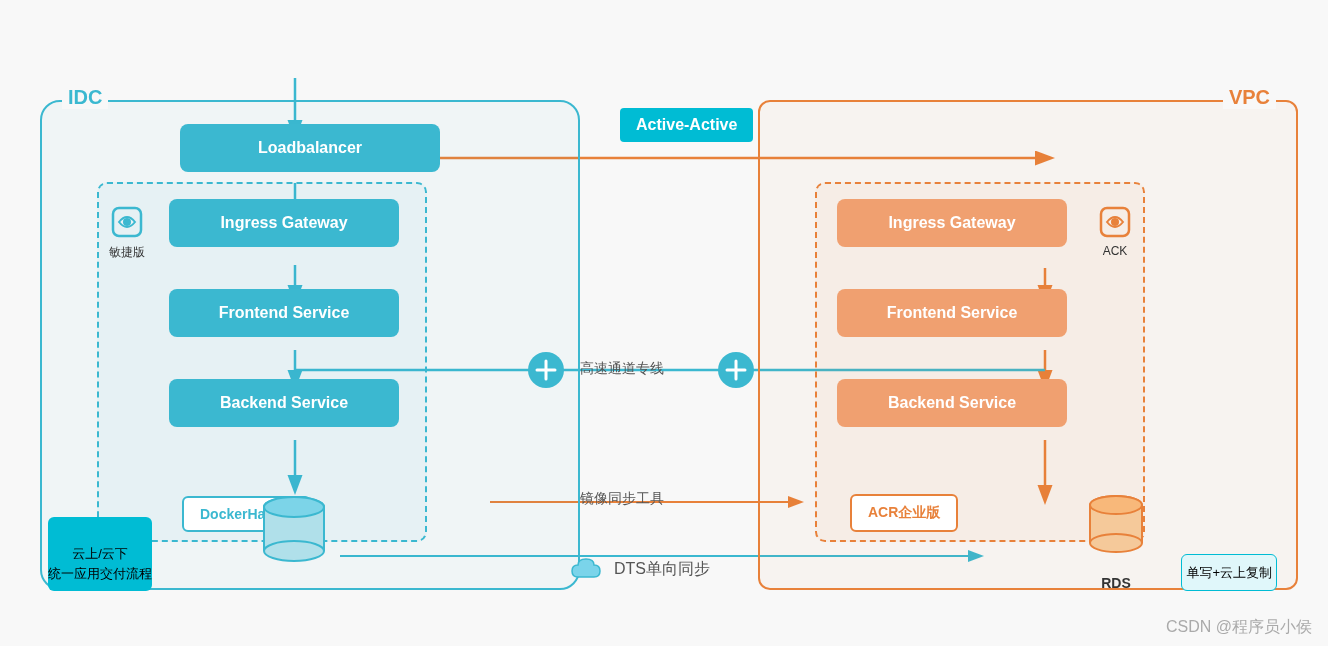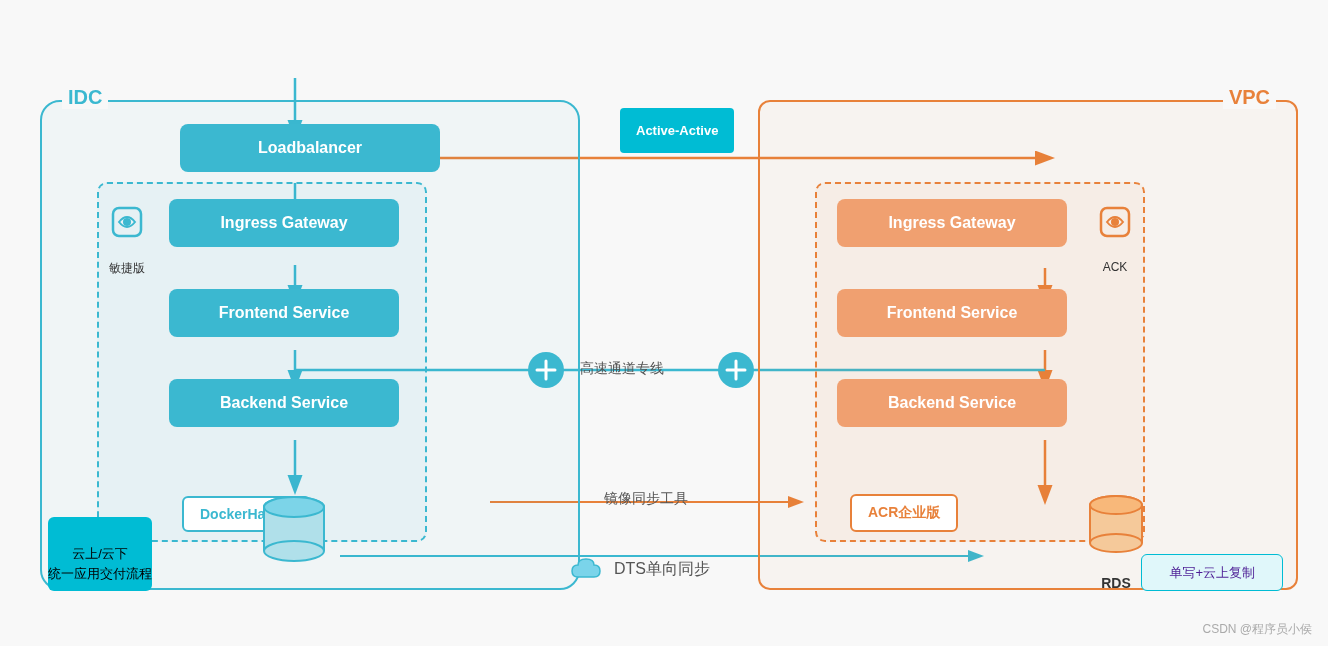--- a/index.html
+++ b/index.html
@@ -151,94 +151,93 @@
       background: #3bb8d0;
     }
 
     .active-active-badge {
       position: absolute;
       top: 108px;
       left: 620px;
       background: #00bcd4;
       color: white;
       font-weight: bold;
-      font-size: 13px;
-      padding: 15px 16px;
+      font-size: 16px;
+      padding: 8px 16px;
       border-radius: 4px;
     }
 
     .express-lane-label {
       position: absolute;
       top: 360px;
       left: 580px;
       font-size: 14px;
       color: #555;
     }
 
     .mirror-sync-label {
       position: absolute;
       top: 490px;
       left: 580px;
       font-size: 14px;
       color: #555;
-      padding-left: 24px;
     }
 
     .bottom-label-left {
       position: absolute;
       bottom: 55px;
       left: 48px;
       background: #00bcd4;
       color: #000000;
       font-size: 13px;
       padding: 8px 0;
       border-radius: 6px;
       text-align: center;
       line-height: 1.5;
     }
 
     .bottom-label-right {
       position: absolute;
       bottom: 55px;
-      right: 45px;
+      right: 51px;
       background: #e0f7fa;
-      color: #4c1d95;
+      color: #000000;
       font-size: 13px;
-      padding: 8px 27px;
+      padding: 8px 4px;
       border-radius: 6px;
       border: 1.5px solid #00bcd4;
       text-align: center;
       line-height: 1.5;
     }
 
     .watermark {
       position: absolute;
       bottom: 8px;
       right: 16px;
-      font-size: 12px;
+      font-size: 16px;
       color: #aaa;
     }
 
     
     .svg-overlay {
       position: absolute;
       top: 0;
       left: 0;
       width: 1328px;
       height: 646px;
       pointer-events: none;
     }
 
     
     .icon-label {
       position: absolute;
       display: flex;
       flex-direction: column;
       align-items: center;
-      gap: 20px;
+      gap: 4px;
     }
 
     .icon-label span {
       font-size: 12px;
       color: #333;
     }
 
     
     .tool-box-blue {
       position: absolute;

